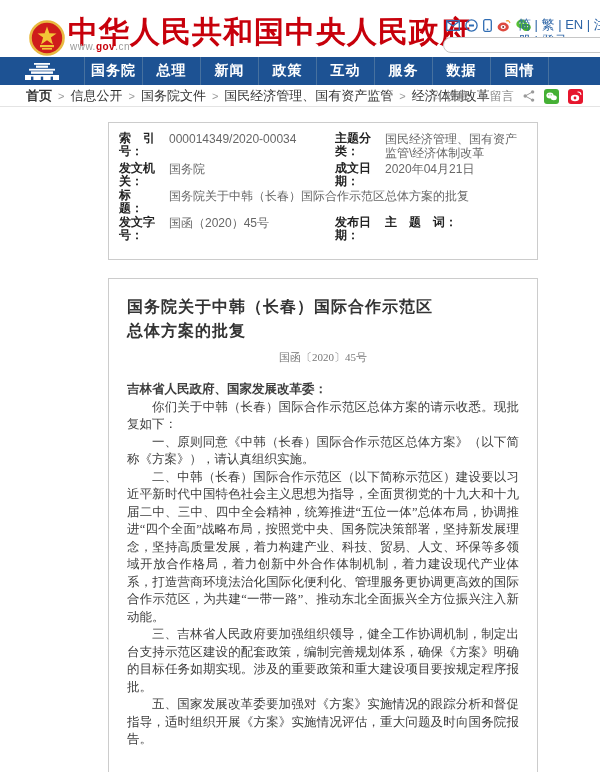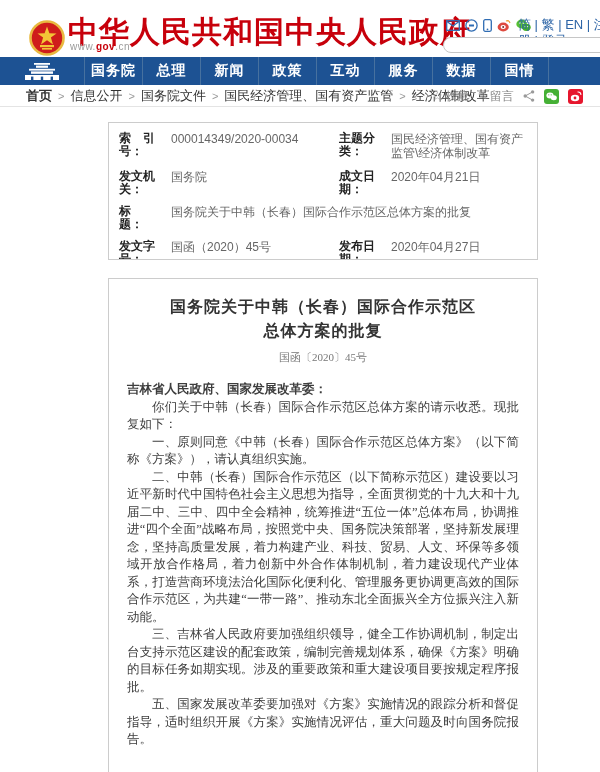--- a/index.html
+++ b/index.html
@@ -30,28 +30,28 @@
          font-size:13px;color:#333;}
   .crumb .sep{color:#999;margin:0 6px;font-size:11px;}
   .crumb-home{font-weight:bold;}
   .crumb-tools{position:absolute;left:432px;top:0;height:22px;display:flex;align-items:center;
                gap:9px;color:#888;font-size:12px;}
   .tool{display:flex;align-items:center;gap:2px;cursor:pointer;}
   .tool .glyph{color:#9a9a9a;font-size:12px;}
   
   .meta-box{position:absolute;left:108px;top:122px;width:430px;height:138px;border:1px solid #ccc;
             box-sizing:border-box;padding:7px 10px;display:grid;overflow:hidden;
-            grid-template-columns:44px 160px 44px 1fr;column-gap:6px;row-gap:0;align-content:start;gap:8px;}
+            grid-template-columns:44px 160px 44px 1fr;column-gap:6px;row-gap:0;align-content:start;}
   .m-label{font-weight:bold;font-size:12px;line-height:12.5px;color:#222;padding-top:2px;}
   .m-value{font-size:12px;line-height:14px;color:#666;padding-top:2px;word-break:break-all;}
   .span3{grid-column:2/5;}
   
   .doc-box{position:absolute;left:108px;top:278px;width:430px;height:520px;border:1px solid #ccc;
            box-sizing:border-box;padding:16px 18px 0;background:#fff;}
-  .doc-title{text-align:center;font-family:"Liberation Serif",serif;font-weight:bold;
+  .doc-title{text-align:left;font-family:"Liberation Serif",serif;font-weight:bold;
              font-size:16px;line-height:24px;color:#333;letter-spacing:1px;}
   .doc-num{text-align:center;font-family:Liberation Serif, serif;font-size:11px;color:#777;margin-top:7px;}
   .doc-body{margin-top:16px;font-family:"Liberation Serif",serif;}
   .doc-body p{margin:0;font-size:12.5px;line-height:17.5px;color:#3d3d3d;
               text-align:justify;text-indent:2em;}
   .doc-body p.salutation{text-indent:0;font-weight:bold;}
 </style>
 </head>
 <body>
 
@@ -177,21 +177,20 @@
   <div class="m-value">国务院</div>
   <div class="m-label">成文日期：</div>
   <div class="m-value">2020年04月21日</div>
 
   <div class="m-label">标　题：</div>
   <div class="m-value span3">国务院关于中韩（长春）国际合作示范区总体方案的批复</div>
 
   <div class="m-label">发文字号：</div>
   <div class="m-value">国函（2020）45号</div>
   <div class="m-label">发布日期：</div>
-  <div class="m-value">2020年04月27日</div>
 
   <div class="m-label">主　题　词：</div>
   <div class="m-value span3"></div>
 </div>
 
 <div class="doc-box">
   <div class="doc-title">国务院关于中韩（长春）国际合作示范区</div>
   <div class="doc-title">总体方案的批复</div>
   <div class="doc-num">国函〔2020〕45号</div>
 

